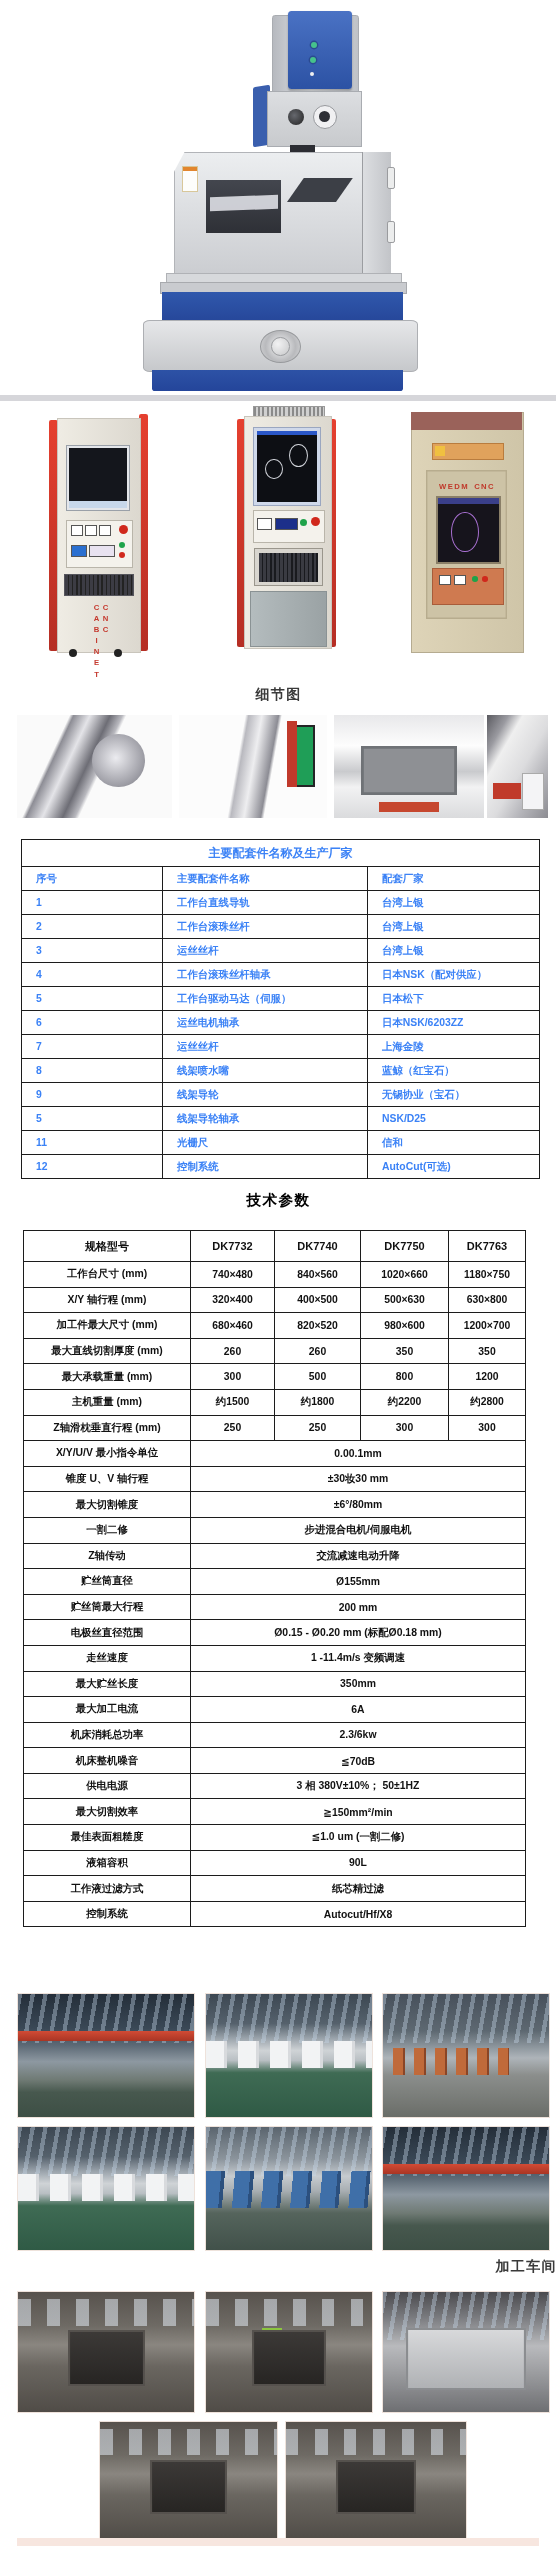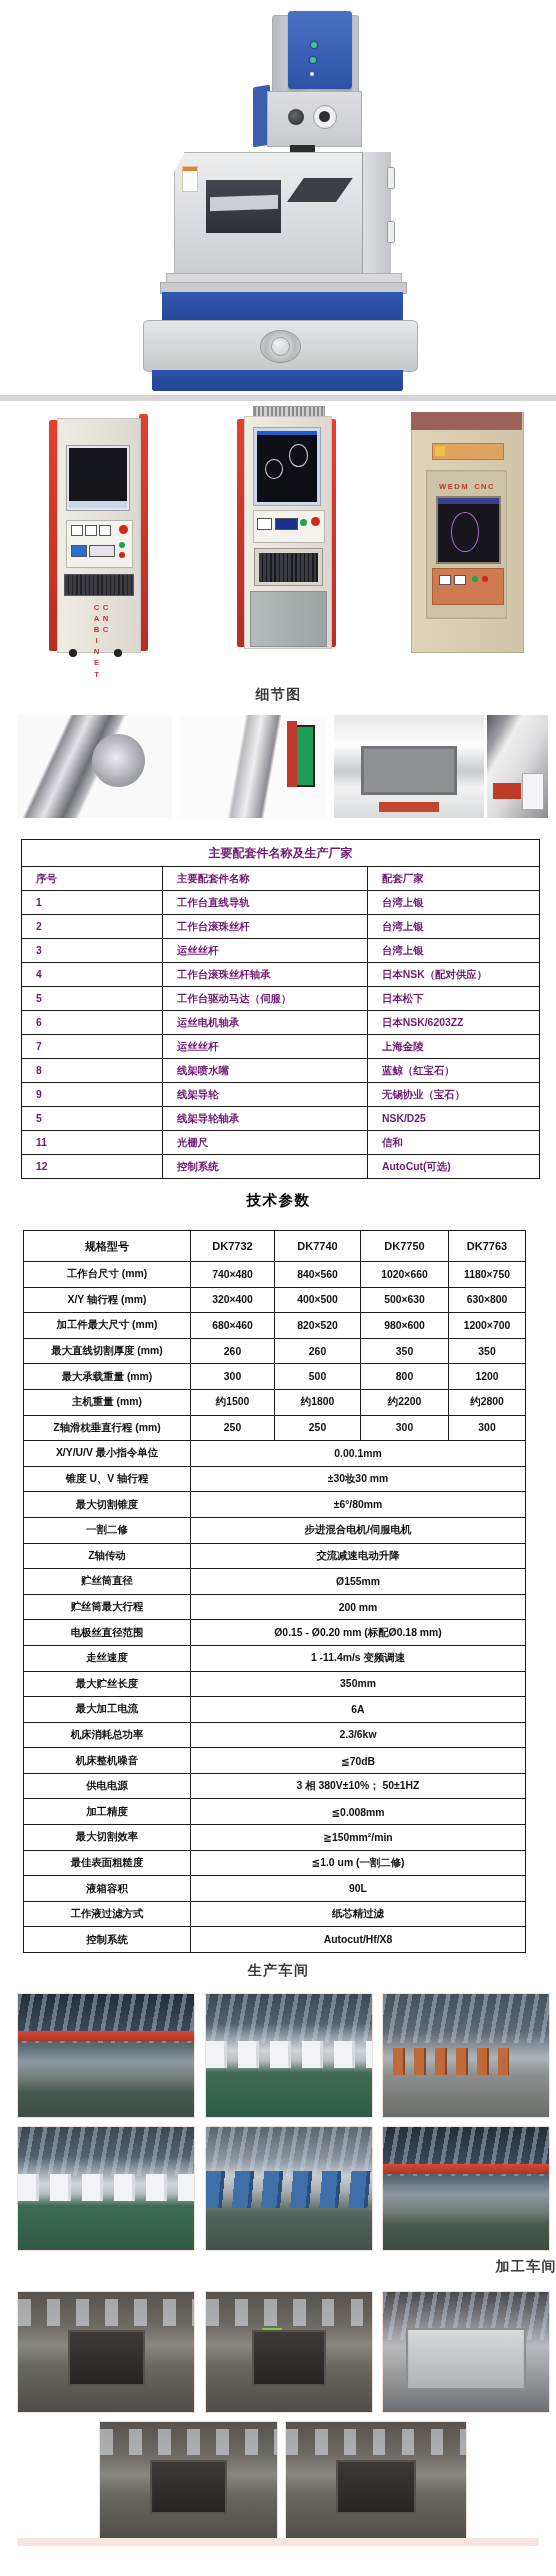--- a/index.html
+++ b/index.html
@@ -130,21 +130,21 @@
   .pDg .accent,.pS .accent{position:absolute;}
   .accent.green{left:34%;top:30%;width:12%;height:48%;background:#8cc63f;}
   .pS{background:linear-gradient(180deg,#4a4a4e 0%,#77787c 20%,#b9babd 45%,#98999c 70%,#6e6f72 100%);}
   .pS:after{content:"";position:absolute;left:14%;top:30%;width:72%;height:52%;
             background:linear-gradient(180deg,#d9dadc,#aeb0b3);box-shadow:inset 0 0 0 2.1px #8b8d90;}
   .pinkstrip{left:17.4px;top:2538px;width:522px;height:8.4px;background:#f7e6df;}
 
   
   table{border-collapse:collapse;table-layout:fixed;}
   .t1{position:absolute;left:21px;top:839px;width:519px;}
-  .t1 th,.t1 td{border:1.4px solid #1c1c1c;font-weight:700;color:#701a75;}
+  .t1 th,.t1 td{border:1.4px solid #1c1c1c;font-weight:700;color:#3b82f6;}
   .t1 .ttl{height:24px;text-align:center;font-size:12px;}
   .t1 td{height:23px;font-size:10.4px;text-align:left;padding:0 0 0 14px;}
   .t1 col.c1{width:141px}.t1 col.c2{width:205px}.t1 col.c3{width:172px}
   .t2{position:absolute;left:23px;top:1230px;width:502px;}
   .t2 th,.t2 td{border:1.4px solid #1c1c1c;font-weight:700;color:#111;text-align:center;font-size:10.4px;}
   .t2 th{height:28px;font-size:11px;}
   .t2 td{height:22.6px;}
   .t2 col.l{width:167px}.t2 col.v1{width:84px}.t2 col.v2{width:86px}.t2 col.v3{width:88px}.t2 col.v4{width:77px}
 </style>
 </head>
@@ -471,24 +471,20 @@
         </tr>
         <tr>
           <td>机床整机噪音</td>
           <td colspan="4">≦70dB</td>
         </tr>
         <tr>
           <td>供电电源</td>
           <td colspan="4">3 相 380V±10%；  50±1HZ</td>
         </tr>
         <tr>
-          <td>加工精度</td>
-          <td colspan="4">≦0.008mm</td>
-        </tr>
-        <tr>
           <td>最大切割效率</td>
           <td colspan="4">≧150mm²/min</td>
         </tr>
         <tr>
           <td>最佳表面粗糙度</td>
           <td colspan="4">≦1.0 um (一割二修)</td>
         </tr>
         <tr>
           <td>液箱容积</td>
           <td colspan="4">90L</td>
@@ -497,21 +493,20 @@
           <td>工作液过滤方式</td>
           <td colspan="4">纸芯精过滤</td>
         </tr>
         <tr>
           <td>控制系统</td>
           <td colspan="4">Autocut/Hf/X8</td>
         </tr>
       </tbody>
   </table>
 
-  <div class="sec-title" style="top:1962px;">生产车间</div>
   <div class="wph pA" style="left:17.4px;top:1993px;width:176px;height:123px;"></div>
   <div class="wph pB" style="left:205px;top:1993px;width:166px;height:123px;"></div>
   <div class="wph pC" style="left:382px;top:1993px;width:166px;height:123px;"></div>
   <div class="wph pB" style="left:17.4px;top:2126px;width:176px;height:123px;"></div>
   <div class="wph pM" style="left:205px;top:2126px;width:166px;height:123px;"></div>
   <div class="wph pA" style="left:382px;top:2126px;width:166px;height:123px;"></div>
 
   <div class="sec-title" style="top:2258px;text-align:right;">加工车间</div>
   <div class="wph pD" style="left:17.4px;top:2291px;width:176px;height:120px;"></div>
   <div class="wph pD pDg" style="left:205px;top:2291px;width:166px;height:120px;">

